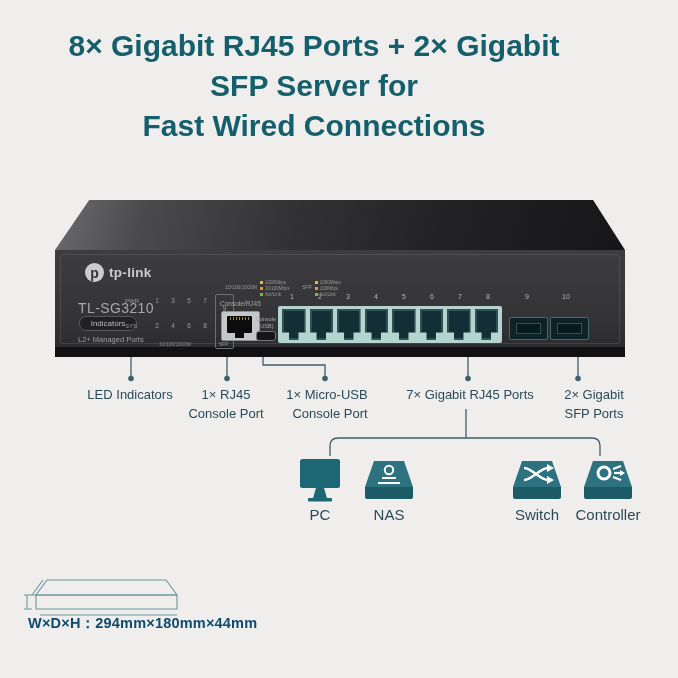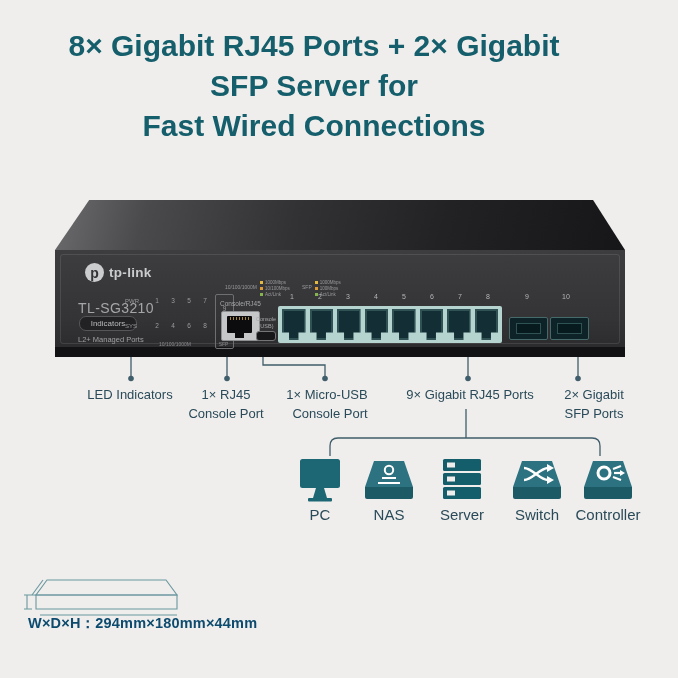--- a/index.html
+++ b/index.html
@@ -235,21 +235,21 @@
   </div>
   <div class="abs callout" style="left:226px;">
     <div>1× RJ45</div>
       <div>Console Port</div>
   </div>
   <div class="abs callout" style="left:327px;text-align:right;">
     <div>1× Micro-USB</div>
       <div>Console Port</div>
   </div>
   <div class="abs callout" style="left:470px;">
-    <div>9× Gigabit RJ45 Ports</div>
+    <div>7× Gigabit RJ45 Ports</div>
       <div></div>
   </div>
   <div class="abs callout" style="left:594px;">
     <div>2× Gigabit</div>
       <div>SFP Ports</div>
   </div>
 
   <div class="abs dev" style="left:320px;">
     <svg width="56" height="46" viewBox="0 0 56 46">
       <rect x="8" y="2" width="40" height="29" rx="2.5" fill="#1d6673"></rect>
@@ -260,31 +260,20 @@
   </div>
   <div class="abs dev" style="left:389px;">
     <svg width="56" height="46" viewBox="0 0 56 46">
       <polygon points="13,4 43,4 52,30 4,30" fill="#2d7280"></polygon>
       <path d="M4,30 h48 v10 a2,2 0 0 1 -2,2 h-44 a2,2 0 0 1 -2,-2 z" fill="#1c5a66"></path>
       <circle cx="28" cy="13" r="4.2" fill="none" stroke="#ffffff" stroke-width="2"></circle>
       <line x1="21" y1="21" x2="35" y2="21" stroke="#ffffff" stroke-width="2"></line>
       <line x1="17" y1="26" x2="39" y2="26" stroke="#ffffff" stroke-width="2"></line>
     </svg>
     <div class="devlabel">NAS</div>
-  </div>
-  <div class="abs dev" style="left:462px;">
-    <svg width="56" height="46" viewBox="0 0 56 46">
-      <rect x="9" y="2" width="38" height="12" rx="1.5" fill="#145e6c"></rect>
-      <rect x="9" y="16" width="38" height="12" rx="1.5" fill="#145e6c"></rect>
-      <rect x="9" y="30" width="38" height="12" rx="1.5" fill="#145e6c"></rect>
-      <rect x="13" y="5.5" width="8" height="5" fill="#efeeec"></rect>
-      <rect x="13" y="19.5" width="8" height="5" fill="#efeeec"></rect>
-      <rect x="13" y="33.5" width="8" height="5" fill="#efeeec"></rect>
-    </svg>
-    <div class="devlabel">Server</div>
   </div>
   <div class="abs dev" style="left:537px;">
     <svg width="56" height="46" viewBox="0 0 56 46">
       <polygon points="13,4 43,4 52,30 4,30" fill="#2d7280"></polygon>
       <path d="M4,30 h48 v10 a2,2 0 0 1 -2,2 h-44 a2,2 0 0 1 -2,-2 z" fill="#1c5a66"></path>
       <path d="M15,11 C23,11 31,23 39,23" stroke="#ffffff" stroke-width="2.4" fill="none"></path>
       <path d="M15,23 C23,23 31,11 39,11" stroke="#ffffff" stroke-width="2.4" fill="none"></path>
       <polygon points="38,19 45,23 38,27" fill="#ffffff"></polygon>
       <polygon points="38,7 45,11 38,15" fill="#ffffff"></polygon>
     </svg>

